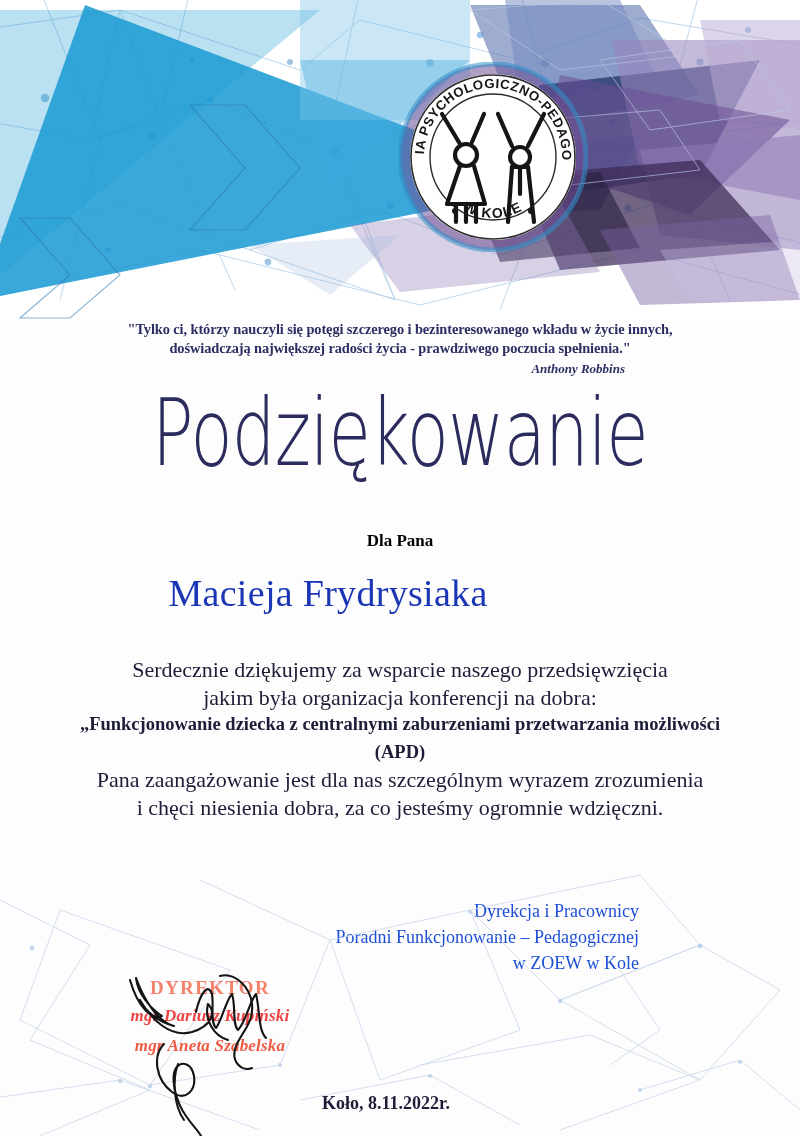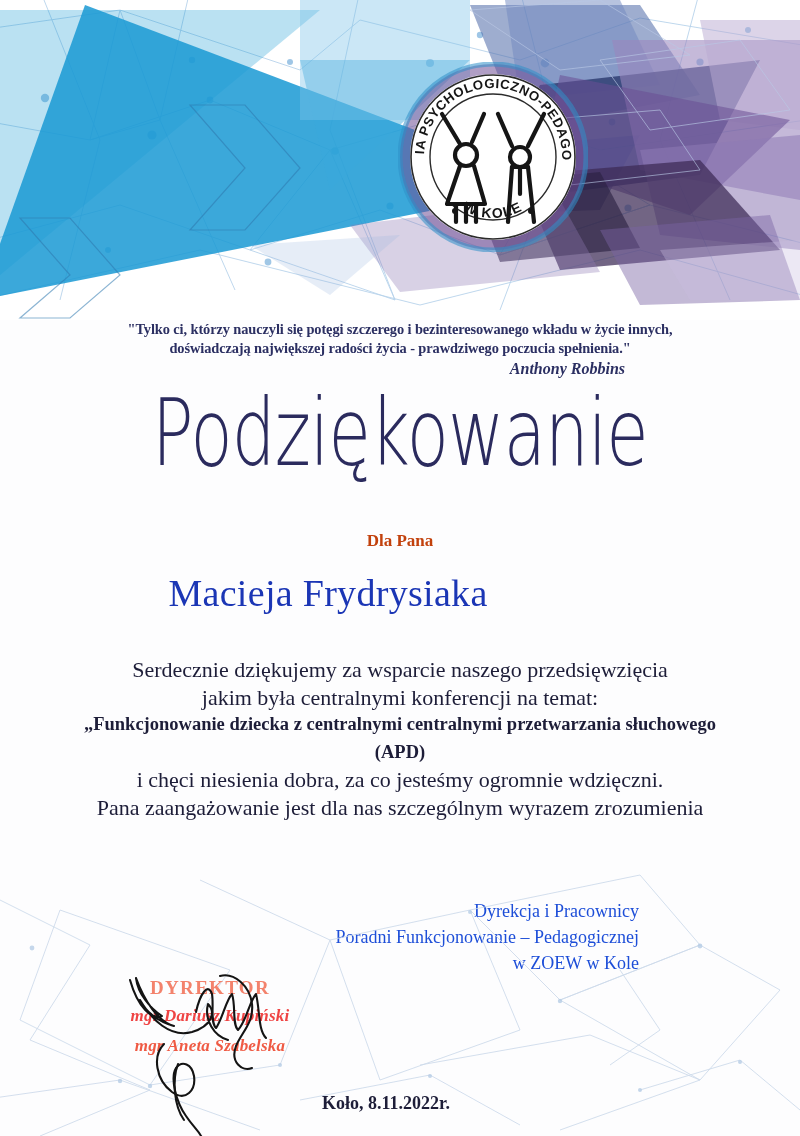--- a/index.html
+++ b/index.html
@@ -54,21 +54,21 @@
     color: #2b2f62;
     font-family: "Liberation Serif", serif;
   }
   .quote-line {
     font-size: 14.4px;
     line-height: 19px;
     font-weight: 600;
     letter-spacing: -0.1px;
   }
   .quote-author {
-    font-size: 16px;
+    font-size: 13px;
     line-height: 20px;
     font-weight: bold;
     font-style: italic;
     text-align: right;
     padding-right: 105px;
     margin-top: 1px;
   }
 
   #title {
     position: absolute;
@@ -89,21 +89,21 @@
 
   #dla-pana {
     position: absolute;
     left: 0;
     top: 531px;
     width: 800px;
     text-align: center;
     font-family: "Liberation Serif", serif;
     font-size: 17px;
     font-weight: 600;
-    color: #c2410c;
+    color: #000000;
   }
 
   #recipient {
     position: absolute;
     left: 0;
     top: 570px;
     width: 656px;
     text-align: center;
     font-family: "Liberation Serif", serif;
     font-size: 38px;
@@ -332,24 +332,24 @@
     <div class="quote-author">Anthony Robbins</div>
   </div>
 
   <div id="title">Podziękowanie</div>
 
   <div id="dla-pana">Dla Pana</div>
   <div id="recipient">Macieja Frydrysiaka</div>
 
   <div id="body-text">
     <div class="body-line">Serdecznie dziękujemy za wsparcie naszego przedsięwzięcia</div>
-    <div class="body-line">jakim była centralnymi konferencji na temat:</div>
-    <div class="body-line bold">„Funkcjonowanie dziecka z centralnymi centralnymi przetwarzania słuchowego (APD)</div>
+    <div class="body-line">jakim była organizacja konferencji na dobra:</div>
+    <div class="body-line bold">„Funkcjonowanie dziecka z centralnymi zaburzeniami przetwarzania możliwości (APD)</div>
+    <div class="body-line">Pana zaangażowanie jest dla nas szczególnym wyrazem zrozumienia</div>
     <div class="body-line">i chęci niesienia dobra, za co jesteśmy ogromnie wdzięczni.</div>
-    <div class="body-line">Pana zaangażowanie jest dla nas szczególnym wyrazem zrozumienia</div>
   </div>
 
   <div id="signoff">
     <div class="signoff-line">Dyrekcja i Pracownicy</div>
     <div class="signoff-line">Poradni Funkcjonowanie – Pedagogicznej</div>
     <div class="signoff-line">w ZOEW w Kole</div>
   </div>
 
   <div id="footer-art">
     <svg width="800" height="286" viewBox="0 0 800 286" xmlns="http://www.w3.org/2000/svg">

